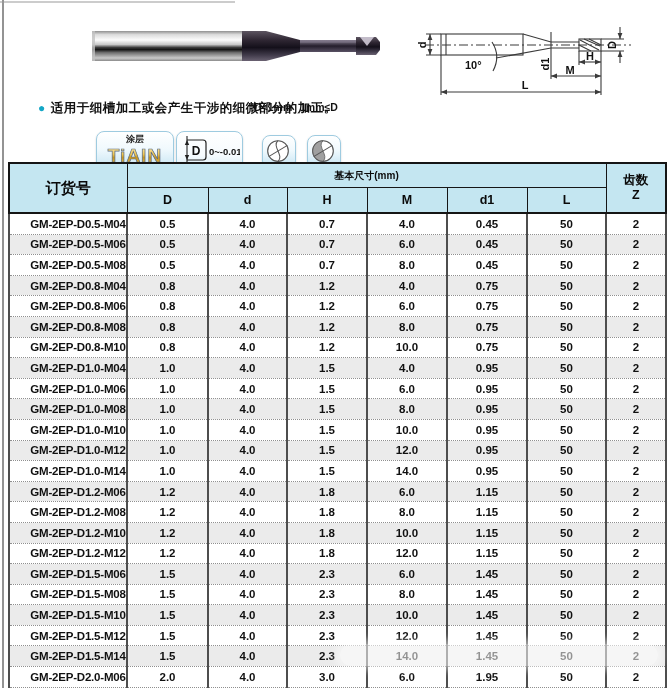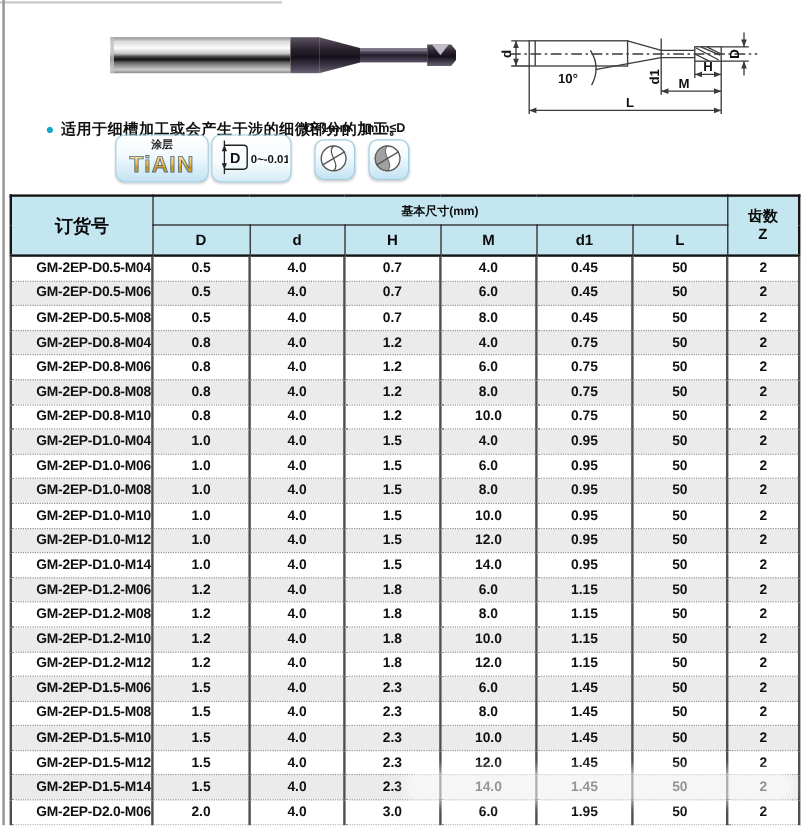--- a/index.html
+++ b/index.html
@@ -9,21 +9,21 @@
   .edge-top{position:absolute;left:0;top:1px;width:235px;height:2px;background:#9a9a9a;opacity:.5;}
 
   .photo{position:absolute;left:86px;top:20px;}
   .diagram{position:absolute;left:413px;top:12px;}
 
   .note{position:absolute;left:38px;top:100px;font-size:12.5px;font-weight:bold;letter-spacing:.5px;white-space:nowrap;}
   .note .dot{color:#14a7c6;margin-right:5px;font-size:12px;}
 
   .badge{position:absolute;border-radius:8px;border:1px solid #9ecbe0;
          background:linear-gradient(180deg,#ffffff 0%,#f0f9fd 45%,#c3e3f2 100%);
-         box-shadow:0 1px 2px rgba(0,0,0,.18);}
+         box-shadow:0 1px 2px rgba(0,0,0,.18);margin-top:19px;}
   .b1{left:14px;top:112px;width:74px;height:38px;}
   .b2{left:96px;top:112px;width:76px;height:38px;text-align:center;}
   .b3{left:176px;top:112px;width:65px;height:38px;background:linear-gradient(180deg,#ffffff 0%,#f6fbfe 60%,#d6ecf6 100%);}
   .b4{left:262px;top:116px;width:32px;height:32px;}
   .b5{left:307px;top:116px;width:32px;height:32px;}
   .caption{position:absolute;top:101px;font-size:10.5px;font-weight:bold;text-align:left;width:48px;white-space:nowrap;}
   .c4{left:254px;} .c5{left:300px;}
   .coat-top{display:block;font-size:9px;font-weight:bold;color:#222;margin-top:2px;line-height:10px;}
 
   table.spec{position:absolute;left:8px;top:162px;width:657px;border-collapse:collapse;table-layout:fixed;

